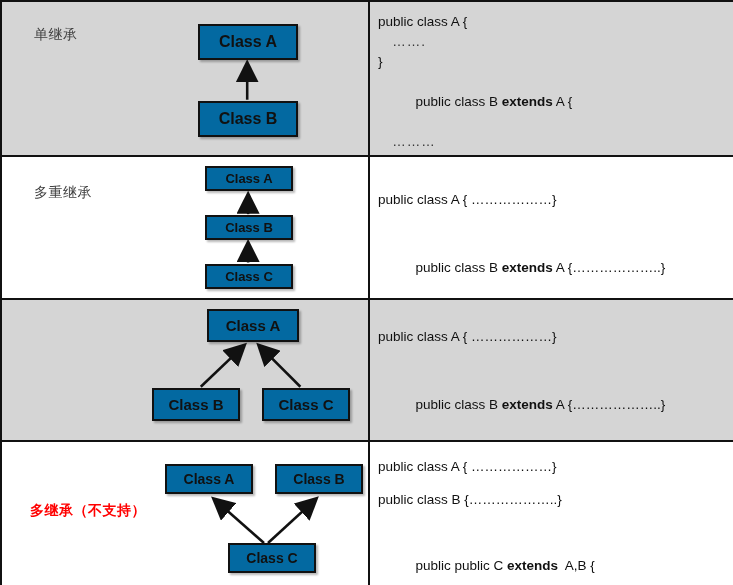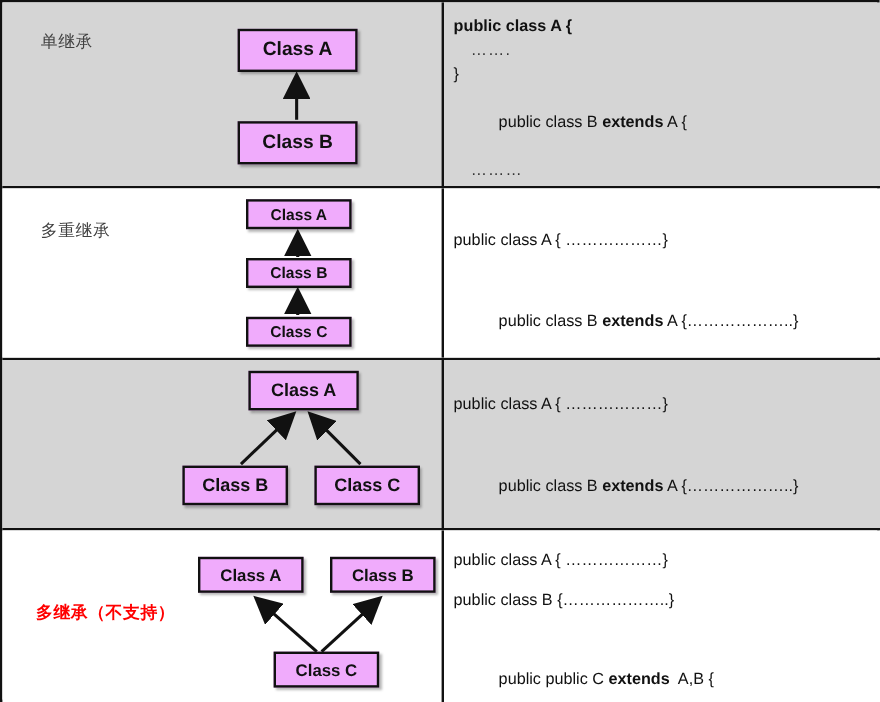--- a/index.html
+++ b/index.html
@@ -64,21 +64,21 @@
     color: #404040;
     white-space: nowrap;
     letter-spacing: 0.5px;
   }
   .caption.red { color: #ff0000; font-weight: bold; }
 
   
   .cbox {
     position: absolute;
     box-sizing: border-box;
-    background: #f0abfc;
+    background: #0369a1;
     border: 2px solid #111;
     color: #111;
     font-weight: bold;
     display: flex;
     align-items: center;
     justify-content: center;
     box-shadow: 2px 2px 2px rgba(0,0,0,0.28);
   }
   .cbox span { display: inline-block; }
 
@@ -131,21 +131,21 @@
           <marker id="ah1" markerWidth="9" markerHeight="9" refX="7.5" refY="4.5" orient="auto">
             <path d="M0,0 L9,4.5 L0,9 z" fill="#111"></path>
           </marker>
         </defs>
         <line x1="246" y1="99" x2="246" y2="62" stroke="#111" stroke-width="2.6" marker-end="url(#ah1)"></line>
       </svg>
     </div>
 
     <div class="cell-right bg-gray">
       <div class="code" style="top:10px;">
-        <div class="line" style="line-height:20px;font-weight:bold;">public class A {</div>
+        <div class="line" style="line-height:20px;">public class A {</div>
         <div class="line dots" style="line-height:20px;">   …….</div>
         <div class="line" style="line-height:20px;">}</div>
         <div class="line" style="line-height:20px;">
           <span>public class B </span><b>extends</b><span> A {</span>
         </div>
         <div class="line dots" style="line-height:20px;">   ………</div>
         <div class="line" style="line-height:20px;">}</div>
       </div>
     </div>
   </div>

